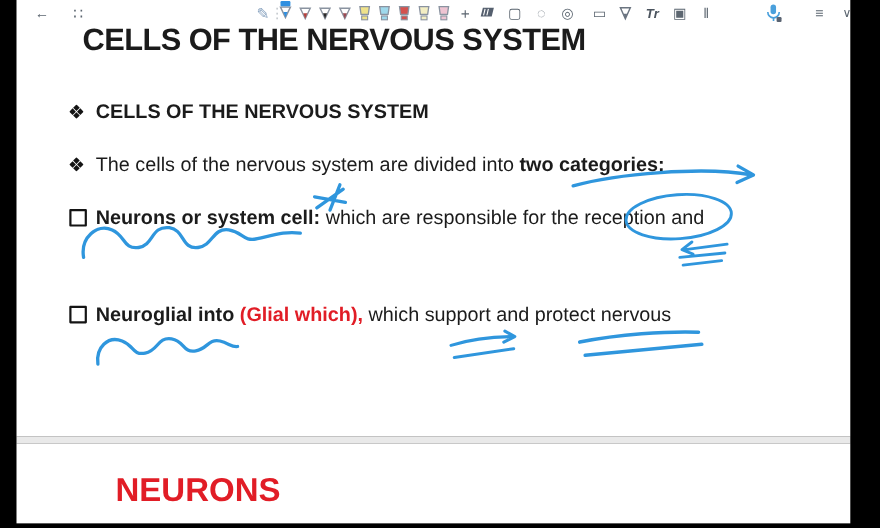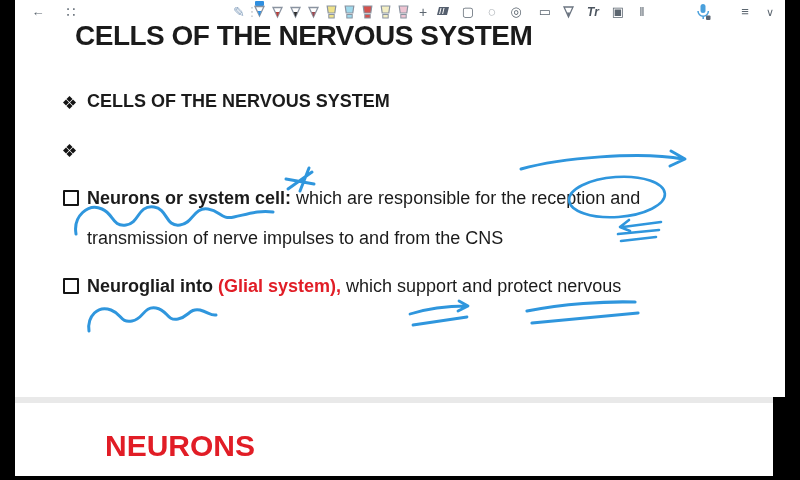--- a/index.html
+++ b/index.html
@@ -6,21 +6,21 @@
     --ink:#2f96dd;
     --red:#e11d26;
     --black:#1b1b1b;
   }
   html,body{margin:0;padding:0;}
   body{
     width:800px;height:480px;background:#000;position:relative;overflow:hidden;
     font-family:"Liberation Sans","DejaVu Sans",sans-serif;color:var(--black);
   }
   .slide{position:absolute;left:15px;width:758px;background:#fff;}
-  .slide1{top:0;height:397px;padding-left:12px;}
+  .slide1{top:0;height:397px;}
   .page-gap{position:absolute;left:15px;width:758px;top:397px;height:6px;background:#e9e9e9;}
   .slide2{top:403px;height:73px;}
   .bottom-bar{position:absolute;left:0;top:476px;width:800px;height:4px;background:#000;}
 
   
   .toolbar{position:absolute;left:15px;top:0;width:758px;height:24px;background:transparent;z-index:5;}
   .tb{position:absolute;top:3px;font-size:13px;line-height:18px;color:#5c6670;cursor:default;}
   .tb.glyph{width:18px;text-align:center;}
   .pen-row{position:absolute;left:237px;top:1px;display:flex;gap:3px;}
   .pen-slot{width:15px;height:20px;display:inline-block;}
@@ -64,27 +64,27 @@
   <span class="marker" style="top:143px;">
     <svg width="13" height="13" viewBox="0 0 13 13">
         <g fill="#141414">
       <polygon points="6.5,0 9.5,3 6.5,6 3.5,3"></polygon>
           <polygon points="6.5,7 9.5,10 6.5,13 3.5,10"></polygon>
       <polygon points="0,6.5 3,3.5 6,6.5 3,9.5"></polygon>
           <polygon points="7,6.5 10,3.5 13,6.5 10,9.5"></polygon>
     </g>
       </svg>
   </span>
+  <div class="bullet" style="top:139px;"><span>The cells of the nervous system are divided into </span><span class="b-bold">two categories:</span></div>
 
   <span class="marker" style="top:190px;"><span class="sq-marker"></span></span>
   <div class="bullet" style="top:188px;"><span class="b-bold">Neurons or system cell:</span><span>  which are responsible for the reception and</span></div>
-  <div class="bullet" style="top:228px;">transmission of nerve impulses to and from the CNS</div>
 
   <span class="marker" style="top:278px;"><span class="sq-marker"></span></span>
-  <div class="bullet" style="top:276px;"><span class="b-bold">Neuroglial into </span><span class="b-red">(Glial system),</span><span> which support and protect nervous</span></div>
+  <div class="bullet" style="top:276px;"><span class="b-bold">Neuroglial into </span><span class="b-red">(Glial which),</span><span> which support and protect nervous</span></div>
 
   <svg class="ink" viewBox="0 0 758 397">
     <path d="M506 169 C545 158 625 151 668 159 M656 151 L670 159 L655 166"></path>
     <path d="M294 168 L285 191 M271 179 L299 184 M297 172 L273 189"></path>
     <ellipse cx="602" cy="197" rx="48" ry="20" transform="rotate(-4 602 197)" stroke-width="2.6"></ellipse>
     <path stroke-width="2.6" d="M646 222 L608 227 M614 220 L605 227 L615 231 M603 234 L644 230 M606 241 L641 237"></path>
     <path d="M61 234 C58 216 73 203 87 209 C99 214 97 227 111 225 C125 223 122 205 139 207 C153 209 150 227 165 225 C179 223 178 207 193 209 C206 211 206 220 219 217 C233 214 244 210 258 212"></path>
     <path d="M74 331 C72 316 83 305 96 310 C107 314 105 323 117 321 C129 319 128 306 141 308 C153 310 151 321 163 319 C174 317 174 308 185 310 C193 312 196 316 201 315"></path>
     <path stroke-width="2.8" d="M395 314 C414 308 436 306 452 306 M444 301 L453 306 L443 311 M398 325 L452 317"></path>
     <path stroke-width="3.2" d="M512 311 C548 304 590 301 620 302 M517 323 L623 313"></path>

